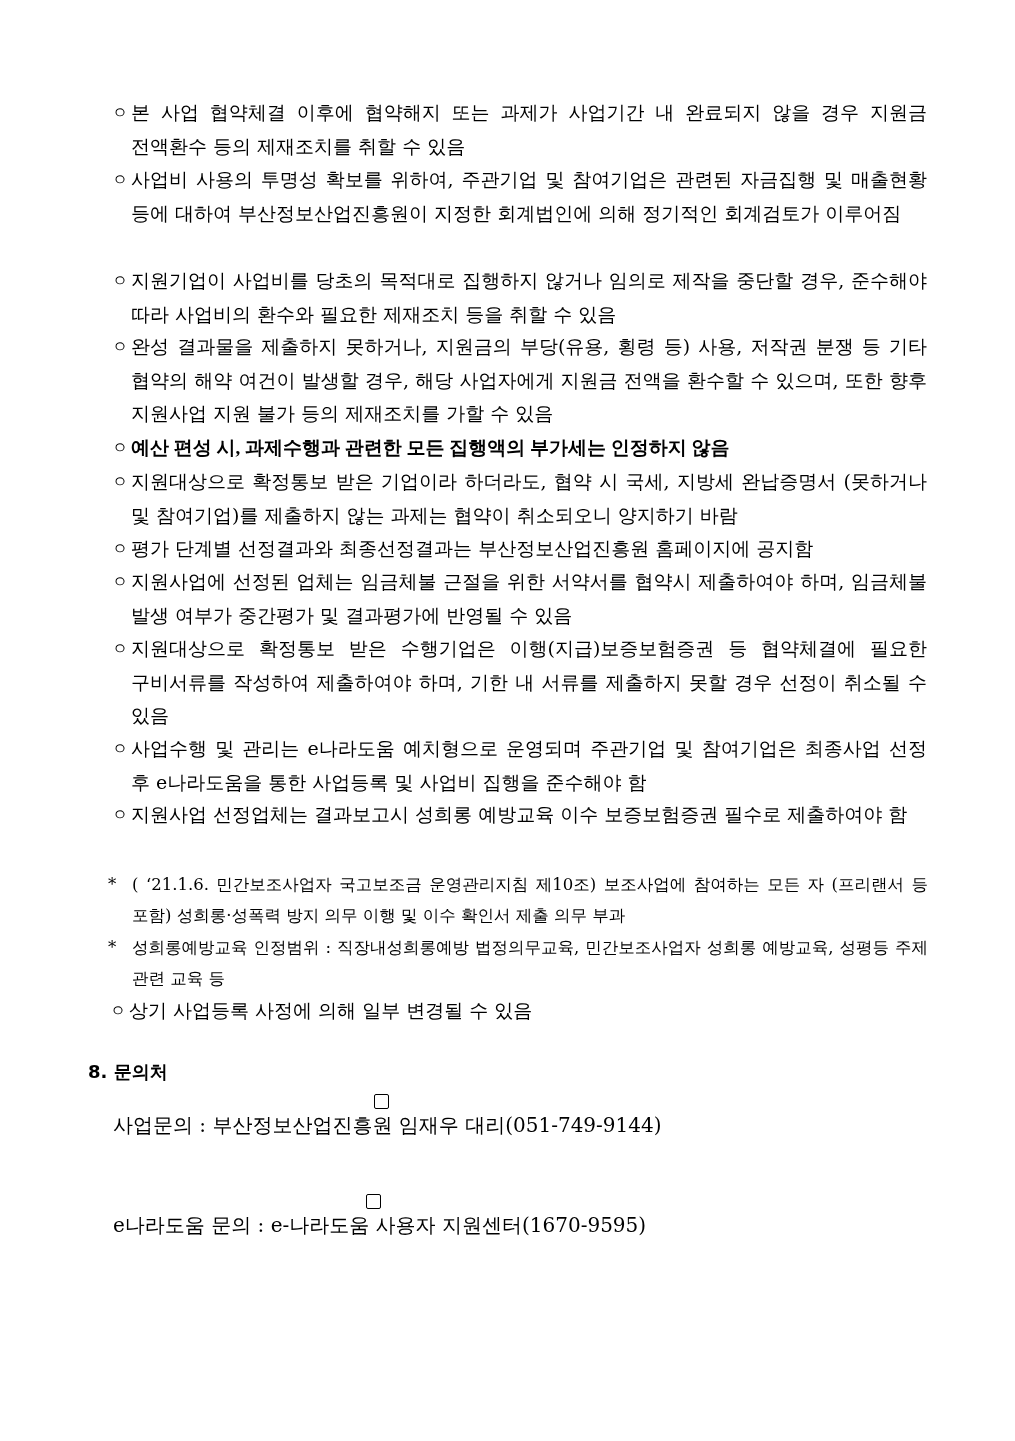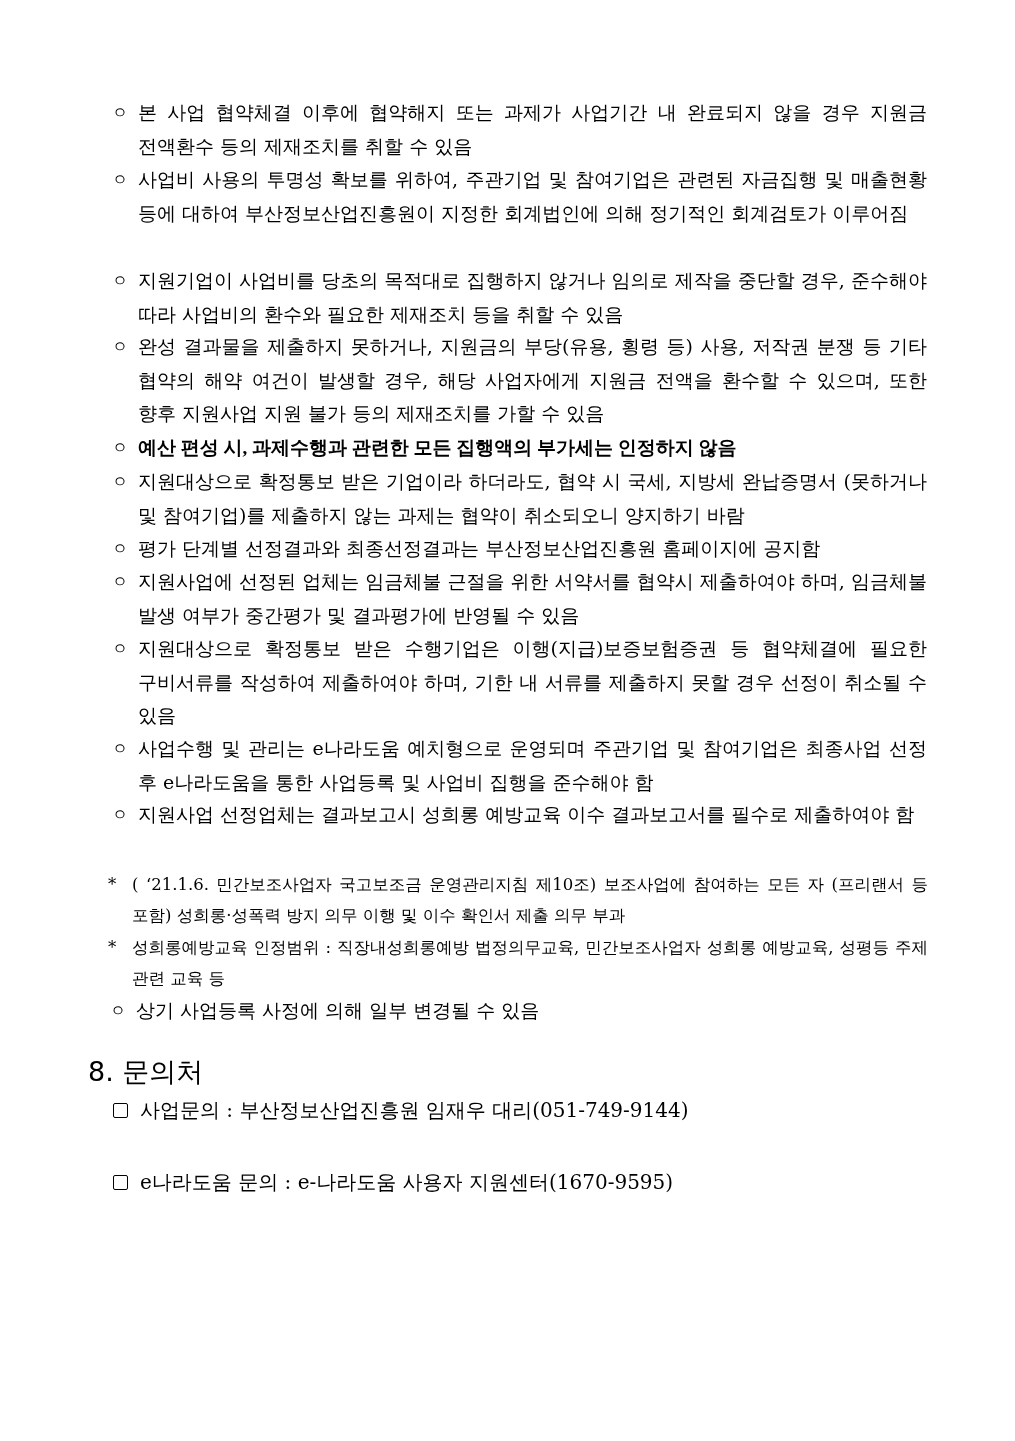--- a/index.html
+++ b/index.html
@@ -31,21 +31,21 @@
     }
     .item .bullet {
       position: absolute;
       left: 0;
       top: 0;
       width: 28px;
       font-size: 16px;
     }
     .item .txt {
       display: block;
-      margin-left: 26px;
+      margin-left: 19px;
       text-align: justify;
       text-align-last: left;
       word-break: keep-all;
     }
     .item.bold .txt {
       font-weight: bold;
       font-family: Liberation Serif, serif;
     }
     .note {
       position: absolute;
@@ -65,32 +65,33 @@
       margin-left: 24px;
       text-align: justify;
       text-align-last: left;
       word-break: keep-all;
     }
     .section-title {
       position: absolute;
       left: 88px;
       top: 1054px;
       font-family: "DejaVu Sans", "Liberation Sans", sans-serif;
-      font-weight: normal;
-      font-size: 27px;
+      font-weight: bold;
+      font-size: 18px;
       line-height: 36px;
     }
     .contact {
       position: absolute;
       left: 113px;
       font-size: 20px;
       line-height: 32px;
       display: flex;
       align-items: center;
       white-space: nowrap;
+      flex-direction: column;
     }
     .contact .box {
       display: inline-block;
       width: 15px;
       height: 15px;
       border: 1.5px solid #000;
       border-radius: 2px;
       margin-right: 12px;
       box-sizing: border-box;
     }
@@ -145,21 +146,21 @@
     <span class="txt">지원대상으로 확정통보 받은 수행기업은 이행(지급)보증보험증권 등 협약체결에 필요한 구비서류를 작성하여 제출하여야 하며, 기한 내 서류를 제출하지 못할 경우 선정이 취소될 수 있음</span>
   </div>
 
   <div class="item" style="top:732px;">
     <span class="bullet">ㅇ</span>
     <span class="txt">사업수행 및 관리는 e나라도움 예치형으로 운영되며 주관기업 및 참여기업은 최종사업 선정 후 e나라도움을 통한 사업등록 및 사업비 집행을 준수해야 함</span>
   </div>
 
   <div class="item" style="top:798px;">
     <span class="bullet">ㅇ</span>
-    <span class="txt">지원사업 선정업체는 결과보고시 성희롱 예방교육 이수 결과보고서를 필수로 제출하여야 함</span>
+    <span class="txt">지원사업 선정업체는 결과보고시 성희롱 예방교육 이수 보증보험증권 필수로 제출하여야 함</span>
   </div>
 
   <div class="note" style="top:869px;">
     <span class="mark">*</span>
     <span class="txt">( ‘21.1.6. 민간보조사업자 국고보조금 운영관리지침 제10조) 보조사업에 참여하는 모든 자 (프리랜서 등 포함) 성희롱·성폭력 방지 의무 이행 및 이수 확인서 제출 의무 부과</span>
   </div>
 
   <div class="note" style="top:932px;">
     <span class="mark">*</span>
     <span class="txt">성희롱예방교육 인정범위 : 직장내성희롱예방 법정의무교육, 민간보조사업자 성희롱 예방교육, 성평등 주제 관련 교육 등</span>
@@ -170,18 +171,18 @@
     <span class="txt">상기 사업등록 사정에 의해 일부 변경될 수 있음</span>
   </div>
 
   <div class="section-title">8. 문의처</div>
 
   <div class="contact" style="top:1094px;">
     <span class="box"></span>
     <span>사업문의 : 부산정보산업진흥원 임재우 대리(051-749-9144)</span>
   </div>
 
-  <div class="contact" style="top:1166px;">
+  <div class="contact" style="top:1194px;">
     <span class="box"></span>
     <span>e나라도움 문의 : e-나라도움 사용자 지원센터(1670-9595)</span>
   </div>
 
 </div>
 
 </body></html>

